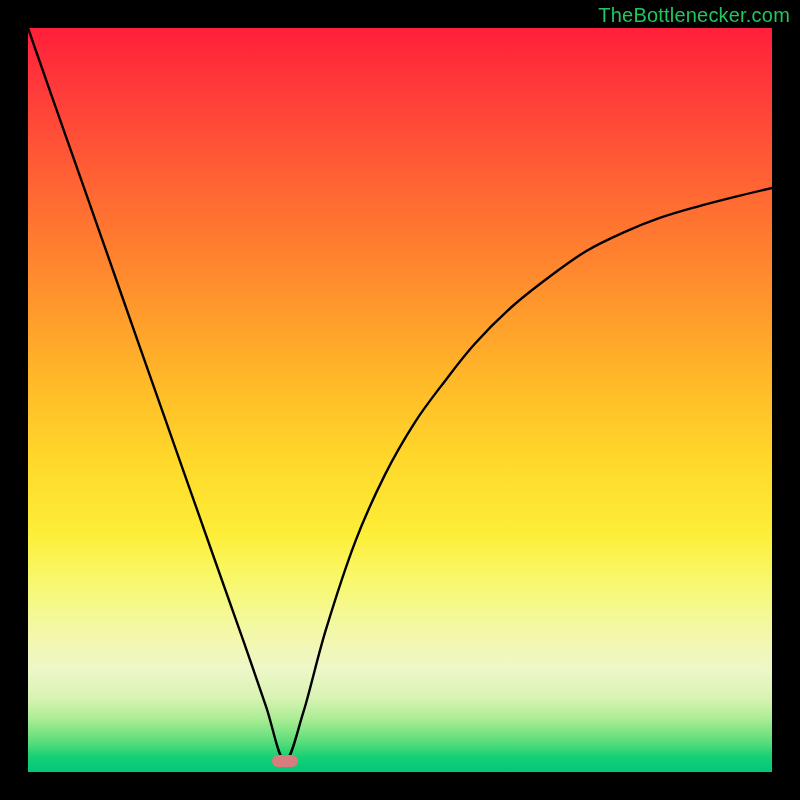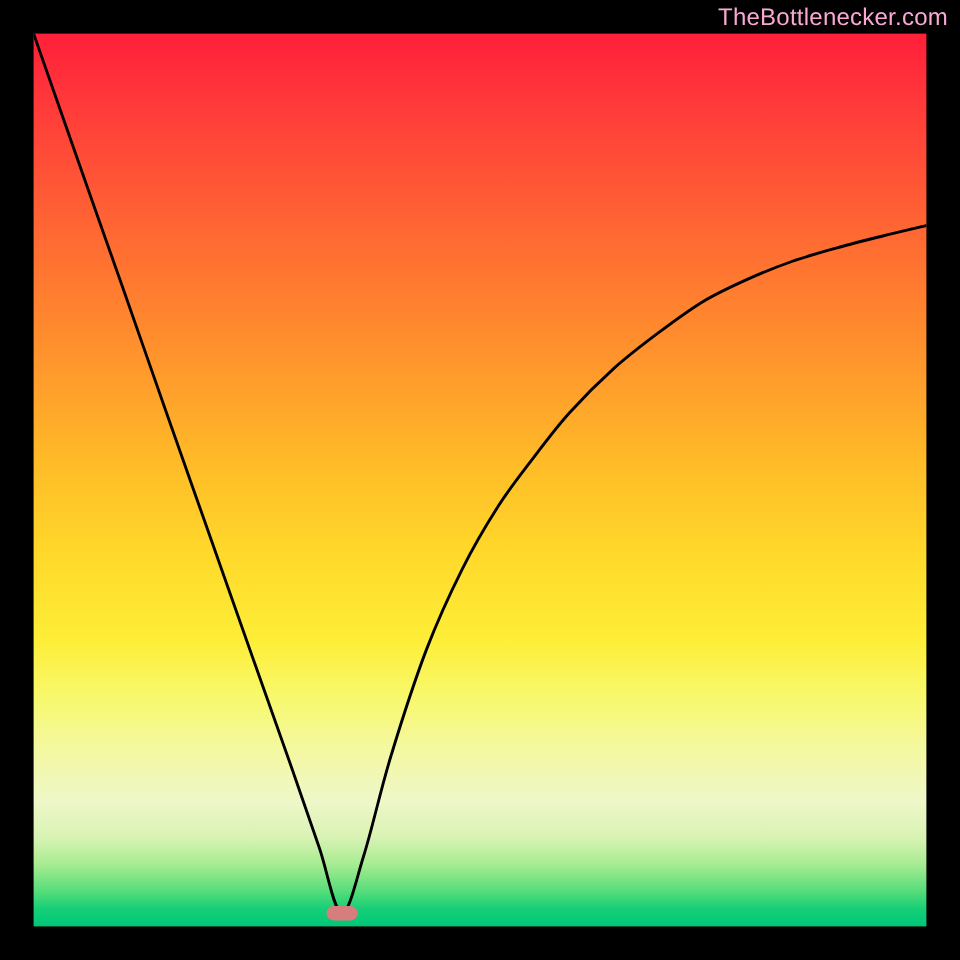--- a/index.html
+++ b/index.html
@@ -61,21 +61,21 @@
     position: absolute;
     width: 26px;
     height: 12px;
     background: #d77d7d;
     border-radius: 6px;
   }
   .watermark {
     position: absolute;
     top: 4px;
     right: 10px;
-    color: #f9a8d4;
+    color: #22c55e;
     font-size: 20px;
     font-weight: 500;
     letter-spacing: 0.2px;
     user-select: none;
   }
 </style>
 </head>
 <body>
 
 <div class="outer">

